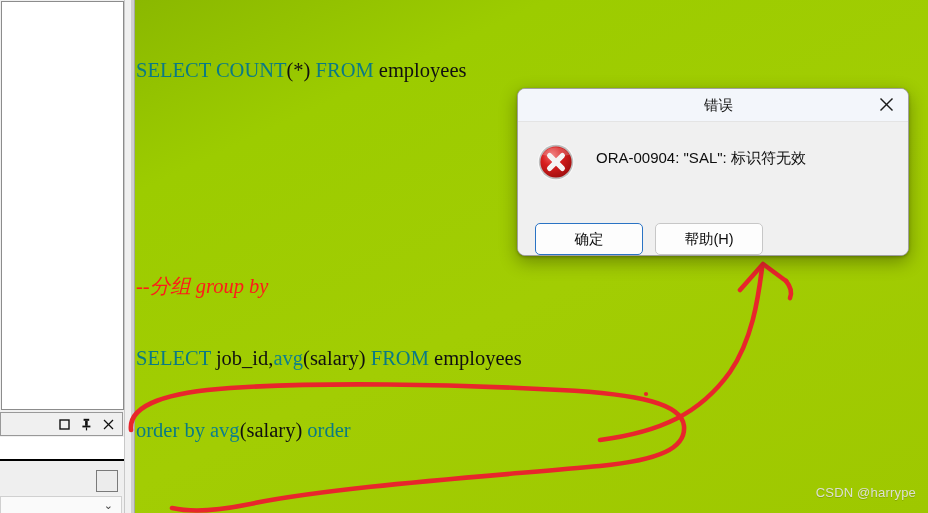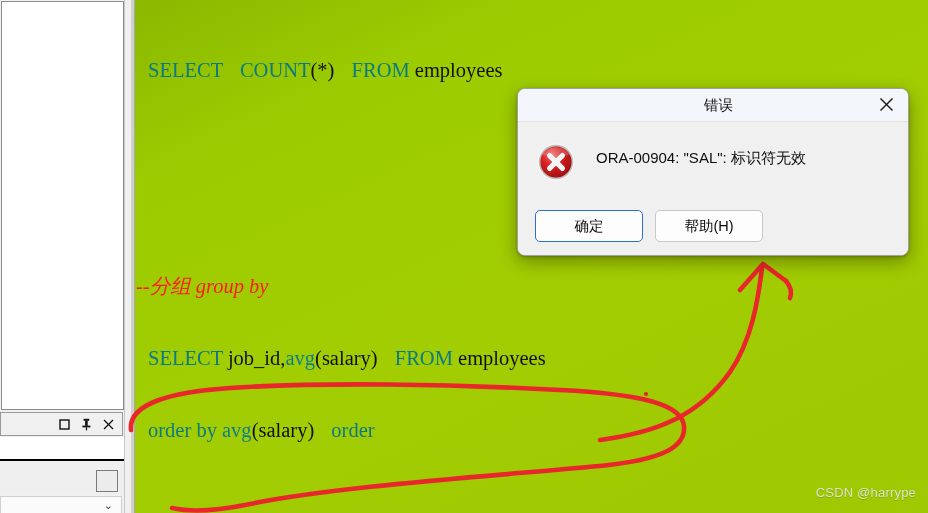--- a/index.html
+++ b/index.html
@@ -133,21 +133,21 @@
     left: 4px; top: 0;
     width: 793px;
     padding-left: 1px;
     font-family: "Liberation Serif", "DejaVu Serif", serif;
     font-size: 20.5px;
     line-height: 24px;
     white-space: pre;
     color: #101010;
   }
   .ln { height: 24px; }
-  .kw   { color: #0a7a85; margin-left: 12px; }
+  .kw   { color: #0a7a85; }
   .fn   { color: #0e7f8c; }
   .cmt  { color: #ff1a1a; font-style: italic; }
   .idn  { color: #101010; }
 
   
   #annot {
     position: absolute;
     left: 0; top: 0;
     width: 928px; height: 513px;
     pointer-events: none;
@@ -215,21 +215,21 @@
     position: absolute;
     left: 78px; top: 26px;
     width: 295px;
     font-size: 15px;
     color: #0d0d0d;
     font-family: "Liberation Sans", sans-serif;
     line-height: 20px;
   }
   #dlg-buttons {
     position: absolute;
-    left: 17px; top: 88px;
+    left: 17px; top: 101px;
     display: flex;
     gap: 12px;
   }
   .dlg-btn {
     width: 108px; height: 32px;
     border-radius: 5px;
     background: #fdfdfd;
     border: 1px solid #c7c7c7;
     font-size: 14.5px;
     color: #0d0d0d;

